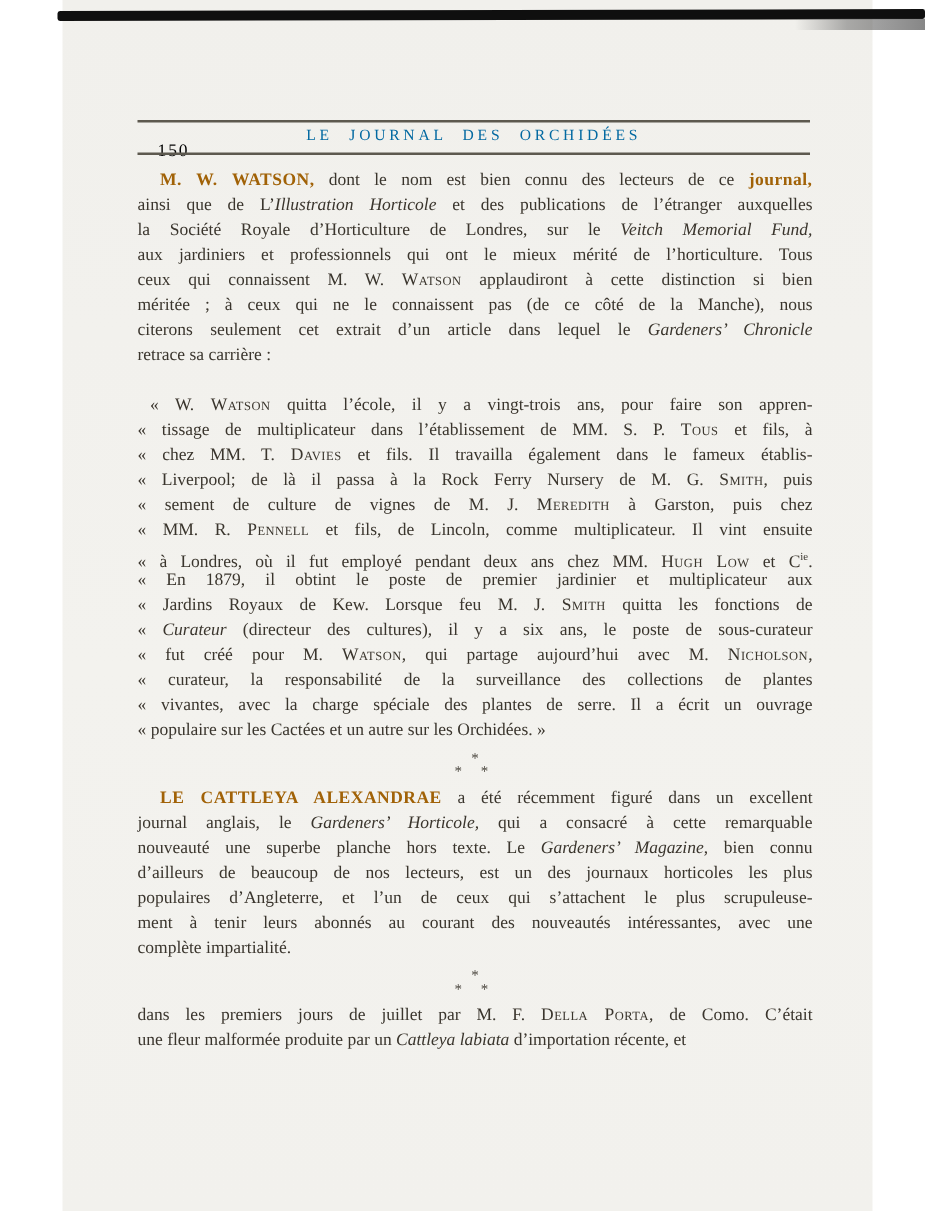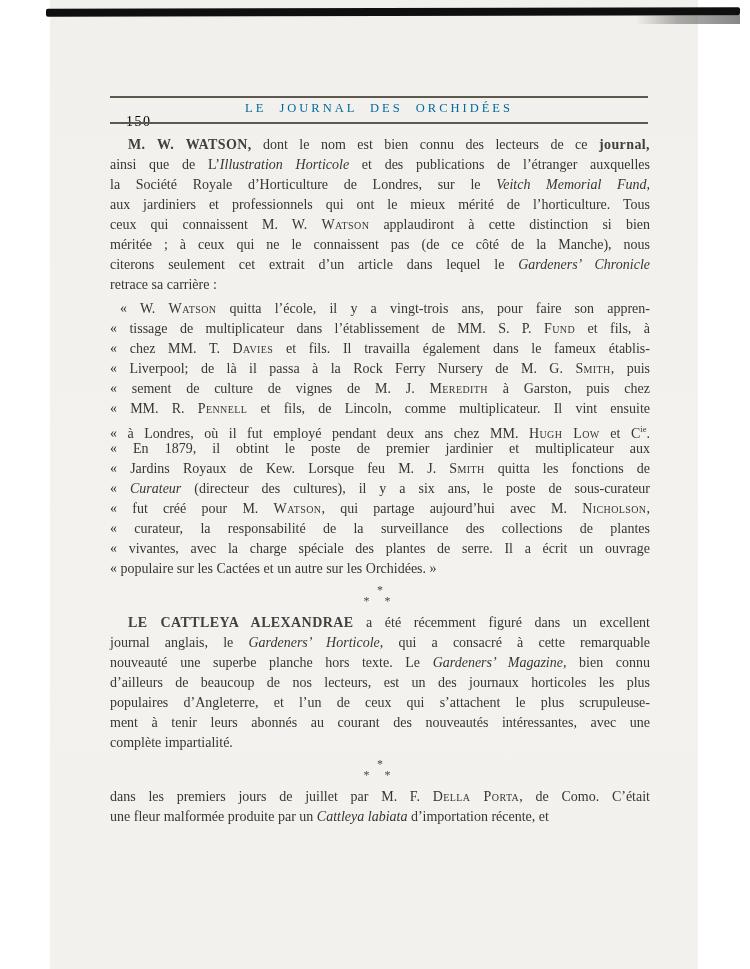--- a/index.html
+++ b/index.html
@@ -40,23 +40,23 @@
     font-size:14px;color:#3a352d;
   }
   .t-line{
     height:20px;line-height:20px;
     text-align:justify;text-align-last:justify;
     -moz-text-align-last:justify;
     white-space:nowrap;
   }
   .t-line.last{text-align-last:left;-moz-text-align-last:left;}
   .block-para .t-line.first{text-indent:18px;}
-  .block-quote{margin-top:4px;}
+  .block-quote{margin-top:20px;}
   .block-quote .t-line.first{text-indent:10px;}
-  .seg-b{font-weight:bold;color:#404040;letter-spacing:0.4px;}
+  .seg-b{font-weight:bold;color:#a16207;letter-spacing:0.4px;}
   .seg-i{font-style:italic;}
   .seg-sc{font-variant:small-caps;letter-spacing:0.4px;}
   .seg-sup{vertical-align:super;font-size:0.62em;letter-spacing:0;}
   .asterism{
     height:34px;padding-top:6px;box-sizing:border-box;
     text-align:center;color:#4a463e;font-size:12px;
   }
   .asterism .row{height:11px;line-height:11px;}
   .asterism .row-bottom{letter-spacing:6px;}
 </style>
@@ -78,21 +78,21 @@
       <div class="t-line">ainsi que de L’<span class="seg-i">Illustration Horticole</span> et des publications de l’étranger auxquelles</div>
       <div class="t-line">la Société Royale d’Horticulture de Londres, sur le <span class="seg-i">Veitch Memorial Fund,</span></div>
       <div class="t-line">aux jardiniers et professionnels qui ont le mieux mérité de l’horticulture. Tous</div>
       <div class="t-line">ceux qui connaissent M. W. <span class="seg-sc">Watson</span> applaudiront à cette distinction si bien</div>
       <div class="t-line">méritée ; à ceux qui ne le connaissent pas (de ce côté de la Manche), nous</div>
       <div class="t-line">citerons seulement cet extrait d’un article dans lequel le <span class="seg-i">Gardeners’ Chronicle</span></div>
       <div class="t-line last">retrace sa carrière :</div>
     </div>
   <div class="block-quote">
       <div class="t-line first">« W. <span class="seg-sc">Watson</span> quitta l’école, il y a vingt-trois ans, pour faire son appren-</div>
-      <div class="t-line">« tissage de multiplicateur dans l’établissement de MM. S. P. <span class="seg-sc">Fund</span> et fils, à</div>
+      <div class="t-line">« tissage de multiplicateur dans l’établissement de MM. S. P. <span class="seg-sc">Tous</span> et fils, à</div>
       <div class="t-line">« chez MM. T. <span class="seg-sc">Davies</span> et fils. Il travailla également dans le fameux établis-</div>
       <div class="t-line">« Liverpool; de là il passa à la Rock Ferry Nursery de M. G. <span class="seg-sc">Smith</span>, puis</div>
       <div class="t-line">« sement de culture de vignes de M. J. <span class="seg-sc">Meredith</span> à Garston, puis chez</div>
       <div class="t-line">« MM. R. <span class="seg-sc">Pennell</span> et fils, de Lincoln, comme multiplicateur. Il vint ensuite</div>
       <div class="t-line">« à Londres, où il fut employé pendant deux ans chez MM. <span class="seg-sc">Hugh Low</span> et C<span class="seg-sup">ie</span>.</div>
       <div class="t-line">« En 1879, il obtint le poste de premier jardinier et multiplicateur aux</div>
       <div class="t-line">« Jardins Royaux de Kew. Lorsque feu M. J. <span class="seg-sc">Smith</span> quitta les fonctions de</div>
       <div class="t-line">« <span class="seg-i">Curateur</span> (directeur des cultures), il y a six ans, le poste de sous-curateur</div>
       <div class="t-line">« fut créé pour M. <span class="seg-sc">Watson</span>, qui partage aujourd’hui avec M. <span class="seg-sc">Nicholson</span>,</div>
       <div class="t-line">« curateur, la responsabilité de la surveillance des collections de plantes</div>

